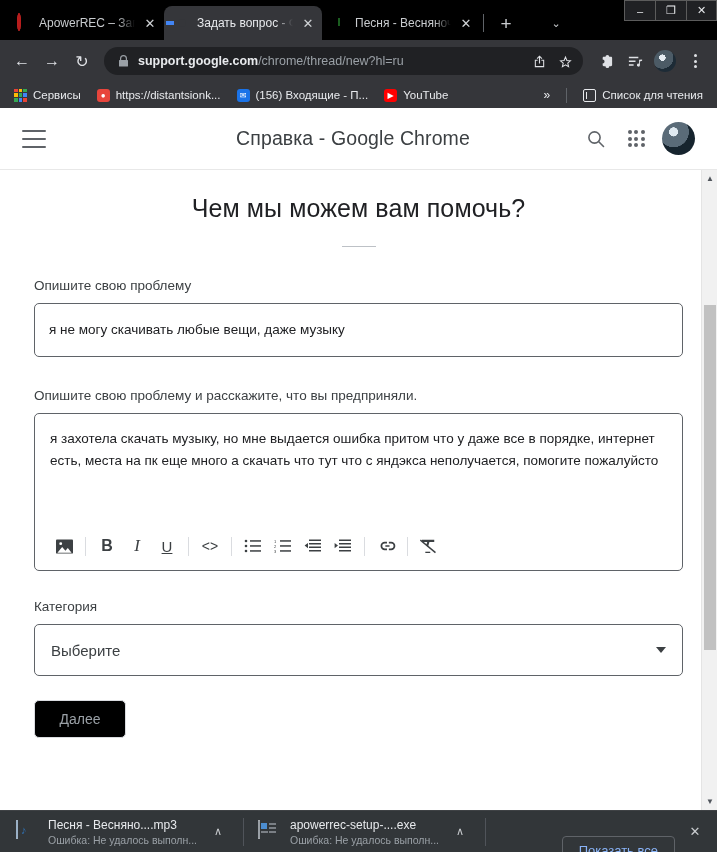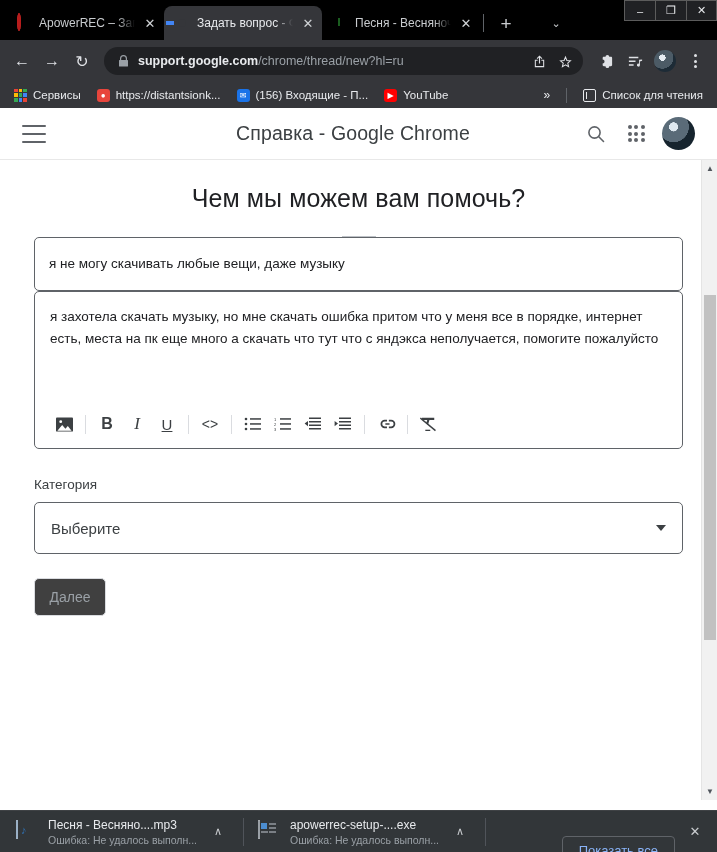--- a/index.html
+++ b/index.html
@@ -146,21 +146,21 @@
   .ic-read::after{content:"";position:absolute;left:2px;top:2px;width:4px;height:7px;border-left:1.4px solid #e8eaed;}
 
   
   .page {
     position: relative;
     height: calc(852px - 40px - 42px - 26px - 42px);
     background: #ffffff;
     overflow: hidden;
   }
   .ghead {
-    height: 52px; background: #fff;
+    height: 62px; background: #fff;
     display: flex; align-items: center; padding: 0 22px;
     border-bottom: 1px solid #e8e8e8;
   }
   .hamb { width: 24px; height: 18px; display:flex; flex-direction:column; justify-content:space-between; }
   .hamb i { height:2px; background:#5f6368; display:block; border-radius:1px; }
   .gtitle {
     flex: 1 1 auto; text-align: center;
     font-size: 19.5px; color: #3c4043; font-weight: 400;
     padding-left: 84px; letter-spacing: 0.1px;
   }
@@ -203,24 +203,24 @@
 
   .select {
     border: 1px solid #5f6368; border-radius: 5px; height: 52px;
     display: flex; align-items: center; padding: 0 16px;
     font-size: 15px; color: #3c4043; margin-top: 2px;
   }
   .select span.val { flex: 1 1 auto; }
   .caret { width:0;height:0;border-left:5px solid transparent;border-right:5px solid transparent;border-top:6px solid #3c4043; }
 
   .nextbtn {
-    margin-top: 24px; width: 72px; height: 38px;
+    margin-top: 24px; width: 92px; height: 38px;
     border: 1px solid #dadce0; border-radius: 5px;
     display: flex; align-items: center; justify-content: center;
-    font-size: 14px; color: #9aa0a6; background: #404040;
+    font-size: 14px; color: #9aa0a6; background: #000000;
   }
 
   
   .vsb {
     position: absolute; right: 0; top: 0; width: 16px; height: 100%;
     background: #f1f1f1; border-left: 1px solid #e4e4e4;
   }
   .vsb .arw {
     position: absolute; left: 0; width: 16px; height: 17px;
     display: flex; align-items: center; justify-content: center;
@@ -416,24 +416,26 @@
       </div>
       <div class="avatar-lg"></div>
     </div>
 
     <div class="scrollarea">
       <div class="content">
 
         <h1 class="q">Чем мы можем вам помочь?</h1>
         <div class="rule"></div>
 
+        <div class="flabel">Опишите свою проблему</div>
         <div class="tbox one">я не могу скачивать любые вещи, даже музыку</div>
 
+        <div class="flabel">Опишите свою проблему и расскажите, что вы предприняли.</div>
         <div class="editor">
-          <div class="editor-body">я захотела скачать музыку, но мне скачать ошибка притом что у меня все в порядке, интернет есть, места на пк еще много а скачать что тут что с яндэкса неполучается, помогите пожалуйсто</div>
+          <div class="editor-body">я захотела скачать музыку, но мне выдается ошибка притом что у даже все в порядке, интернет есть, места на пк еще много а скачать что тут что с яндэкса неполучается, помогите пожалуйсто</div>
           <div class="editor-tools">
             <div class="tool">
               <svg width="19" height="17" viewBox="0 0 20 18">
                   <rect x="1" y="1.5" width="18" height="15" rx="1" fill="#3c4043"></rect>
                   <circle cx="6" cy="6" r="1.5" fill="#fff"></circle>
                   <path d="M2.5 15.5l5-6 3.5 4 2.5-2.8 4 4.8z" fill="#fff"></path>
                 </svg>
             </div>
             <div class="tdiv"></div>
             <div class="tool" style="font-weight:bold;font-size:16px">B</div>

